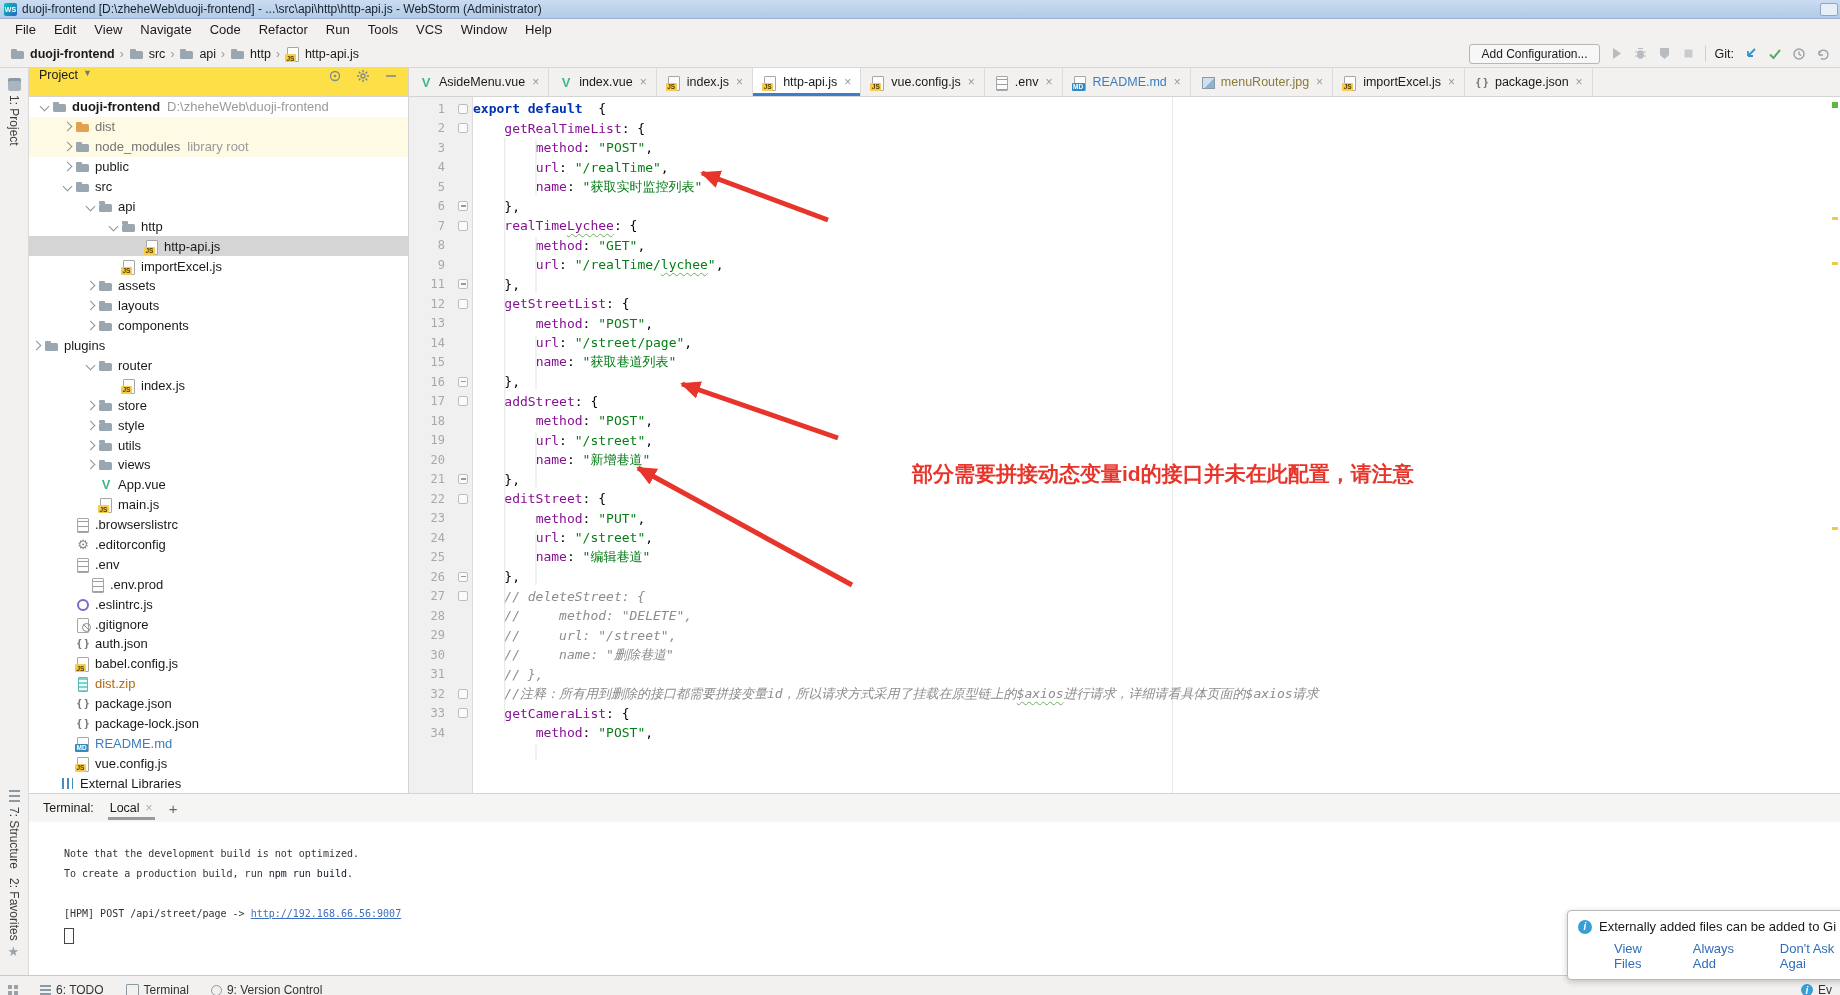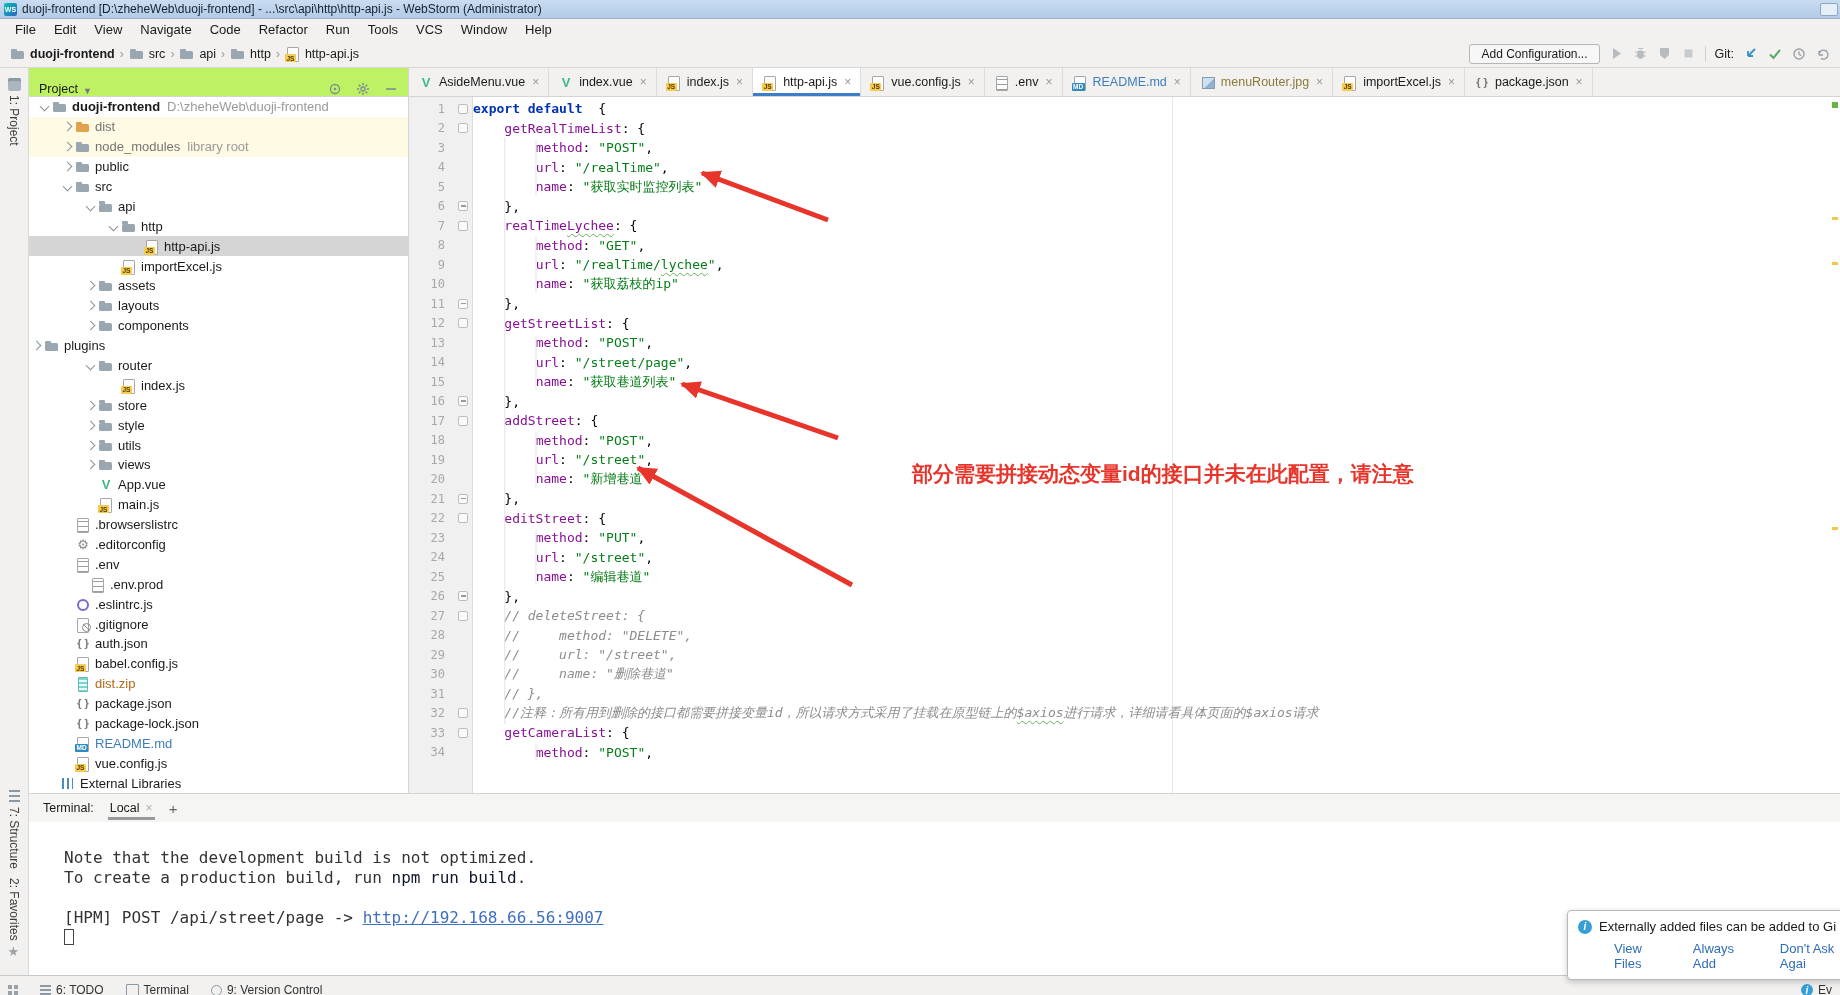--- a/index.html
+++ b/index.html
@@ -37,22 +37,22 @@
     border-right:1px solid #d9d9d9;box-sizing:border-box;}
   .strip-btn{position:absolute;left:0;width:28px;display:flex;flex-direction:column;align-items:center;gap:4px;}
   .vlabel{writing-mode:vertical-rl;font-size:12px;color:#3c3c3c;white-space:nowrap;}
   .strip-ic{width:13px;height:13px;flex:none;}
   .ic-projwin{background:#aab6bf;border-radius:2px;box-shadow:inset 0 3px 0 #8b99a3;}
   .ic-structure{background:repeating-linear-gradient(#8b99a3 0 2px,transparent 2px 5px);width:11px;}
   .ic-star{color:#9aa2a8;font-size:13px;line-height:13px;}
   
   #project-panel{position:absolute;left:29px;top:68px;width:380px;height:725px;background:#fff;
     border-right:1px solid #d4d4d4;box-sizing:border-box;}
-  #project-header{height:29px;background:#bef264;border-bottom:1px solid #d4d4d4;box-sizing:border-box;
-    display:flex;align-items:flex-end;padding:0 10px;font-size:12.5px;}
+  #project-header{height:29px;background:#fde047;border-bottom:1px solid #d4d4d4;box-sizing:border-box;
+    display:flex;align-items:flex-start;padding:0 10px;font-size:12.5px;}
   .ph-caret{color:#777;font-size:9px;margin-left:5px;}
   .ph-icons{margin-left:auto;display:flex;align-items:center;gap:13px;}
   #tree{position:absolute;top:29px;left:0;right:0;bottom:0;overflow:hidden;font-size:13px;}
   .trow{height:19.9px;display:flex;align-items:center;white-space:nowrap;}
   .trow.bg-yellow{background:#fffae3;}
   .trow.selected{background:#d5d5d5;}
   .chevbox{width:15px;flex:none;display:flex;align-items:center;justify-content:center;}
   .chev{width:6px;height:6px;border-right:1.6px solid #8b9399;border-bottom:1.6px solid #8b9399;}
   .chev.closed{transform:rotate(-45deg);}
   .chev.open{transform:rotate(45deg);}
@@ -109,21 +109,21 @@
   #margin-guide{position:absolute;left:1172px;top:97px;width:1px;height:696px;background:#e8e8e8;}
   #stripe{position:absolute;right:0;top:97px;width:10px;height:696px;}
   .mark{position:absolute;right:2px;width:6px;height:6px;}
   #annotation{position:absolute;left:912px;top:460px;font-size:21px;font-weight:bold;white-space:nowrap;}
   
   #terminal{position:absolute;left:29px;top:793px;width:1811px;height:182px;background:#fff;border-top:1px solid #d4d4d4;box-sizing:border-box;}
   #term-header{height:28px;background:#f5f5f4;display:flex;align-items:center;padding-left:14px;font-size:12.5px;gap:14px;}
   #term-tab{display:flex;align-items:center;gap:6px;padding:5px 2px;box-shadow:inset 0 -3px 0 #9a9a9a;}
   .term-x{color:#b0b0b0;font-size:12px;}
   #term-add{color:#666;font-size:15px;}
-  #term-body{padding:26px 0 0 35px;font-family:"DejaVu Sans Mono",monospace;font-size:16px;color:#333;}
+  #term-body{padding:26px 0 0 35px;font-family:"DejaVu Sans Mono",monospace;font-size:10px;color:#333;}
   .tline{height:20px;white-space:pre;}
   .tl-cmd{color:#0f172a;}
   .tl-link{color:#3f6fc1;text-decoration:underline;}
   .tl-cursor{display:inline-block;width:8px;height:14px;border:1px solid #444;vertical-align:-2px;}
   
   #notification{position:absolute;left:1567px;top:910px;width:285px;background:#fff;border:1px solid #b9b9b9;
     border-radius:4px;box-shadow:0 2px 6px rgba(0,0,0,.2);padding:8px 10px;font-size:13px;z-index:50;}
   #notif-row1{display:flex;align-items:center;gap:7px;}
   .info-ic{width:14px;height:14px;border-radius:50%;background:#389fd6;color:#fff;font-size:10px;font-weight:bold;
     display:flex;align-items:center;justify-content:center;flex:none;font-style:italic;}
@@ -660,25 +660,20 @@
       </div>
       <div class="cl">
         <span class="num">8</span>
         <span class="foldc"></span>
         <span class="txt"><span class="tk-t">        </span><span class="tk-p">method</span><span class="tk-t">: </span><span class="tk-s">"GET"</span><span class="tk-t">,</span></span>
       </div>
       <div class="cl">
         <span class="num">9</span>
         <span class="foldc"></span>
         <span class="txt"><span class="tk-t">        </span><span class="tk-p">url</span><span class="tk-t">: </span><span class="tk-s">"/realTime/</span><span class="tk-s wavy">lychee</span><span class="tk-s">"</span><span class="tk-t">,</span></span>
-      </div>
-      <div class="cl">
-        <span class="num">10</span>
-        <span class="foldc"></span>
-        <span class="txt"><span class="tk-t">        </span><span class="tk-p">name</span><span class="tk-t">: </span><span class="tk-s">"获取荔枝的ip"</span></span>
       </div>
       <div class="cl">
         <span class="num">11</span>
         <span class="foldc">
           <span class="foldm c"></span>
         </span>
         <span class="txt"><span class="tk-t">    },</span></span>
       </div>
       <div class="cl">
         <span class="num">12</span>

